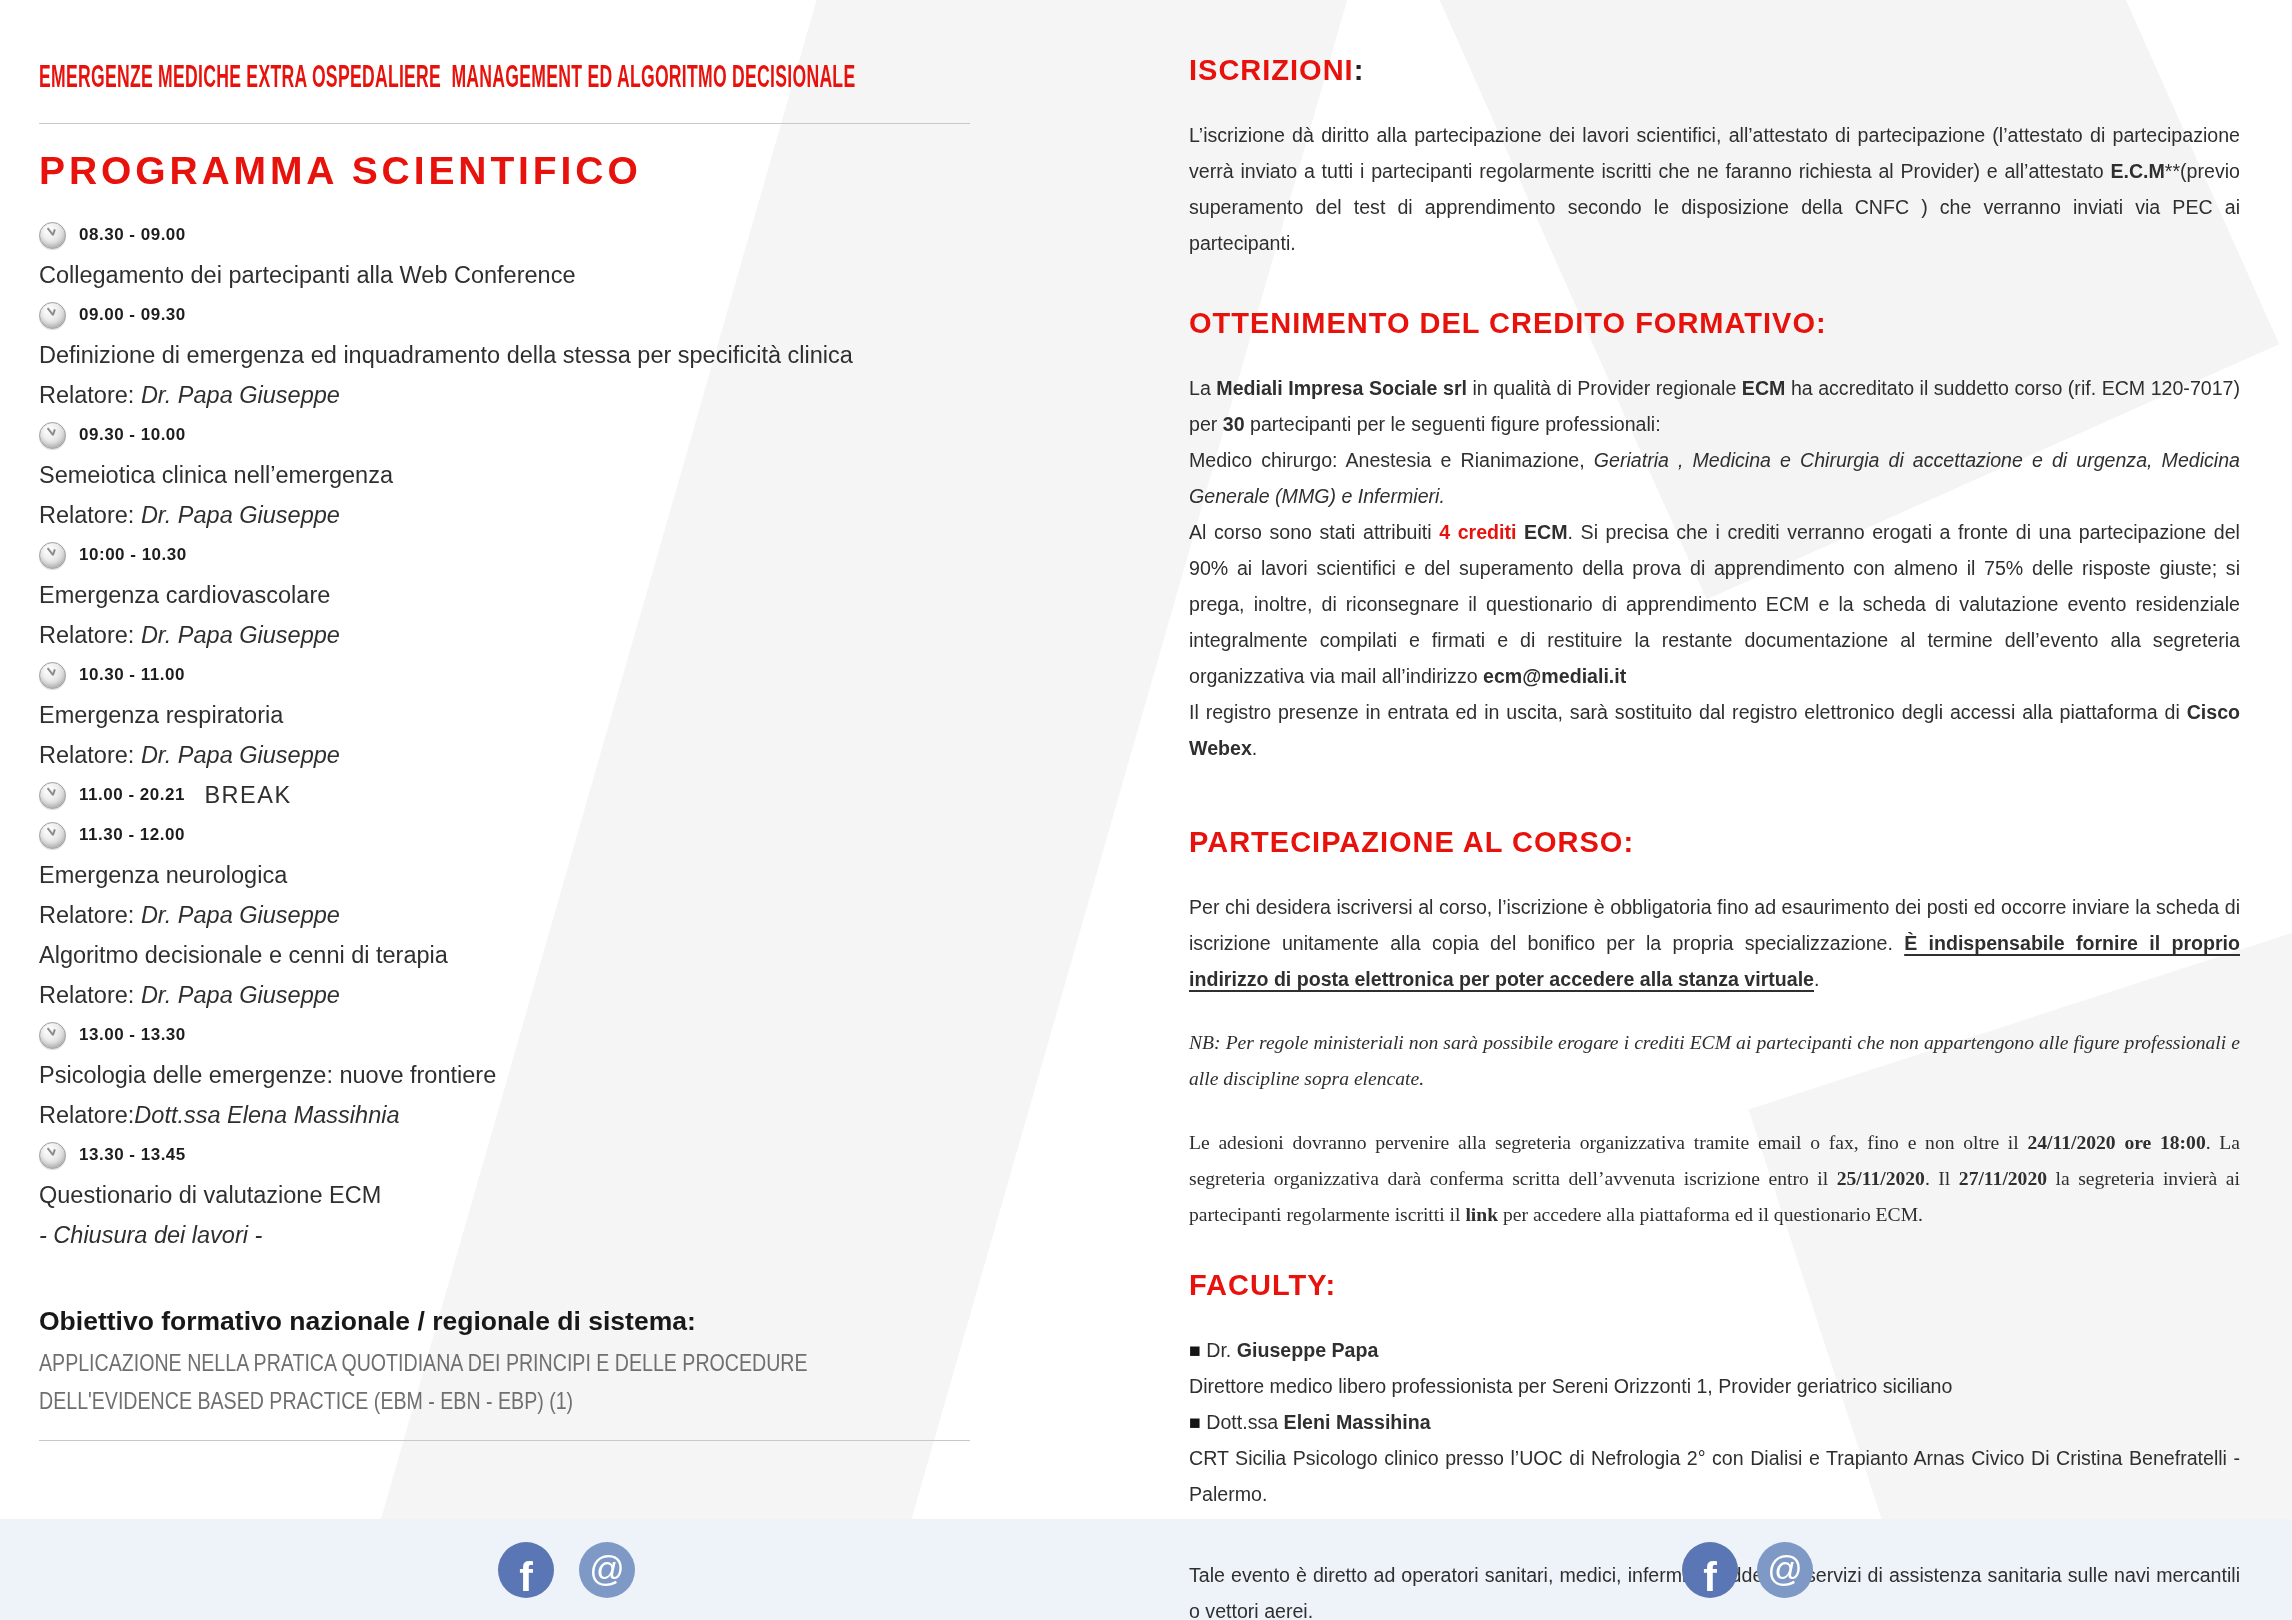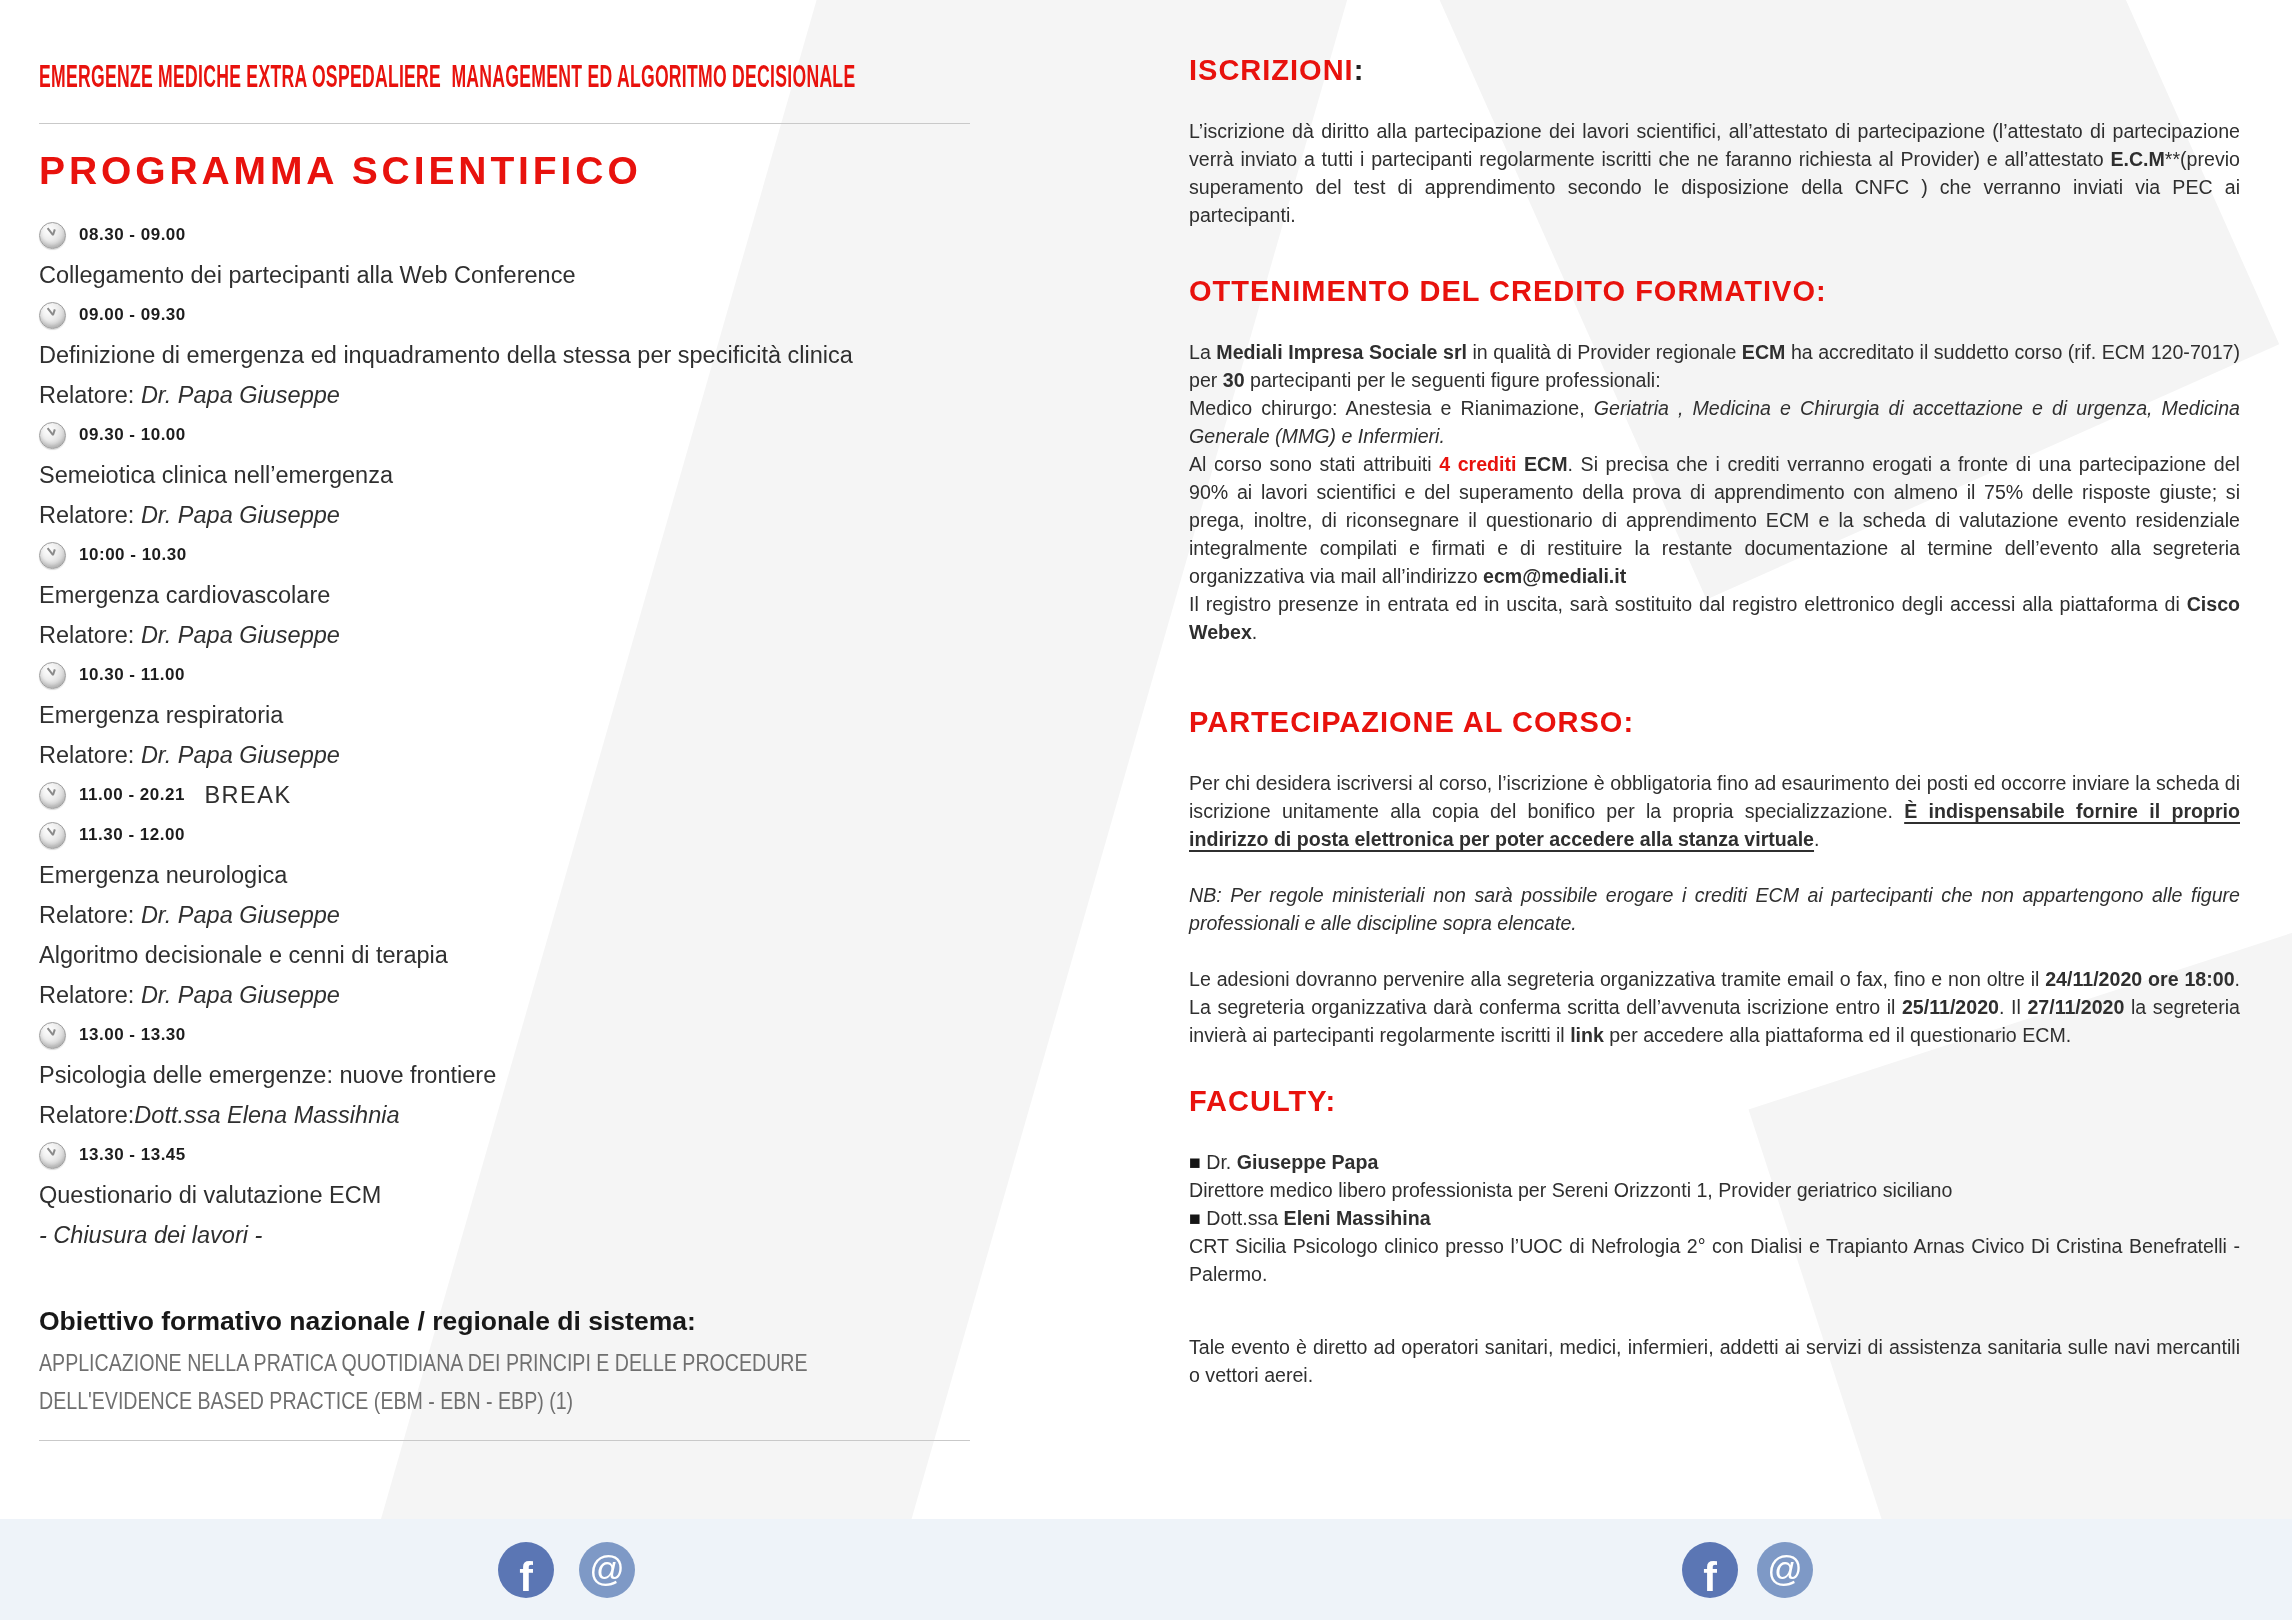--- a/index.html
+++ b/index.html
@@ -78,24 +78,24 @@
   }
   .obj-lines{margin-top:4.9px;}
 
   
   .sec-heading{
     font-size:29px;font-weight:700;letter-spacing:1px;
     color:var(--red);line-height:35px;
   }
   .rsec .para:first-of-type{margin-top:29px;}
   .para{
-    font-size:19.6px;line-height:28px;color:#2f2f2f;
+    font-size:19.6px;line-height:36px;color:#2f2f2f;
     text-align:justify;
   }
-  .para.spaced{margin-top:28px;}
+  .para.spaced{margin-top:28px;font-family:Liberation Serif, serif;}
   .rsec{margin-top:0;}
   .rsec.mt-a{margin-top:45px;}
   .rsec.mt-b{margin-top:59px;}
   .rsec.mt-c{margin-top:35px;}
   .rsec.mt-d{margin-top:45px;}
   .col-right .rsec:first-child{margin-top:13.7px;}
 
   .run-b{font-weight:700;}
   .run-i{font-style:italic;}
   .run-red{color:var(--red);font-weight:700;}

